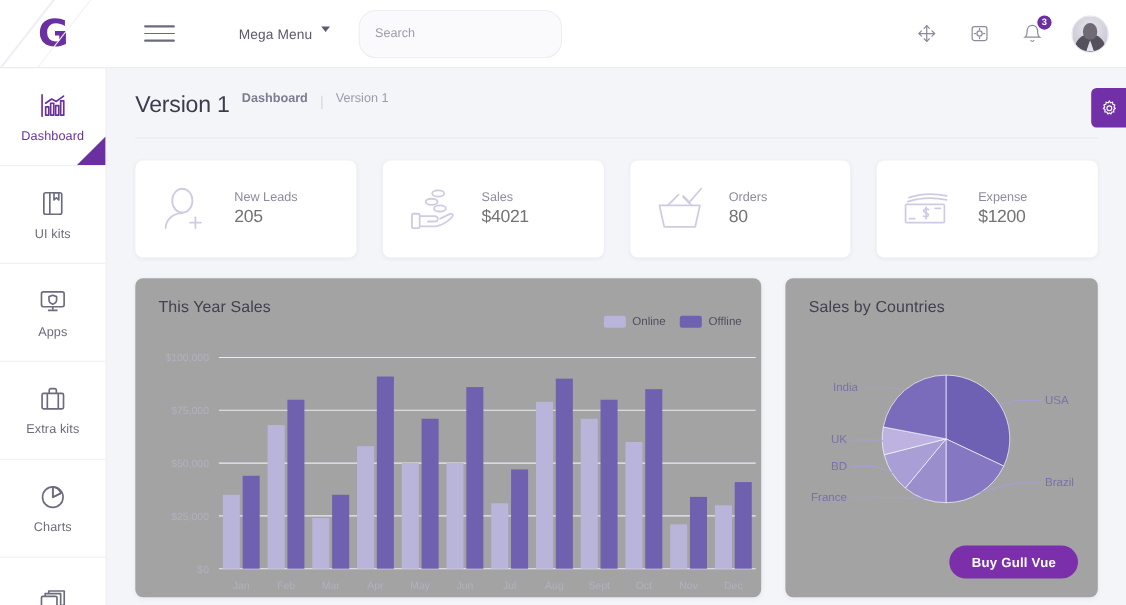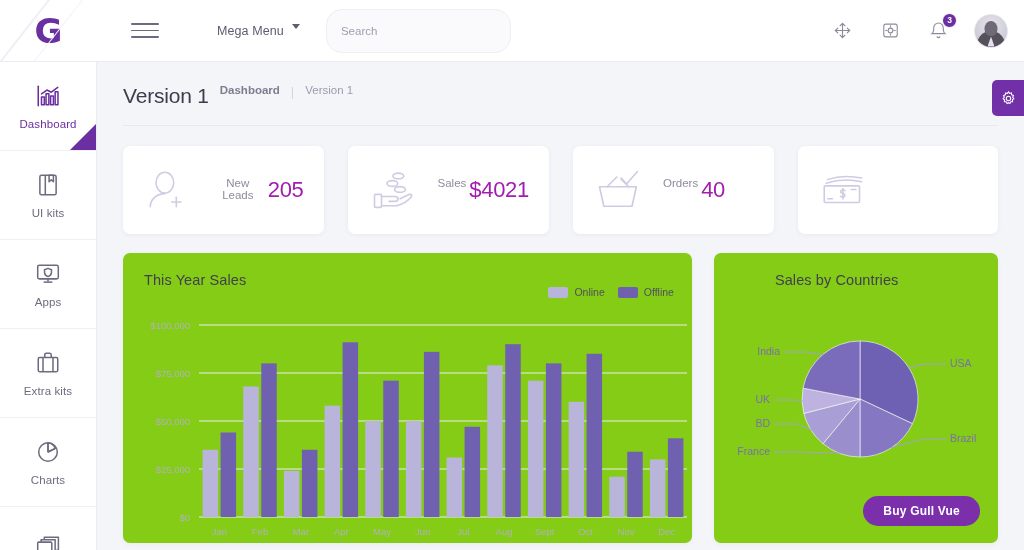--- a/index.html
+++ b/index.html
@@ -122,32 +122,32 @@
     align-items: center; justify-content: center; cursor: pointer; z-index: 30;
   }
 
   
   .stats { display: flex; gap: 24px; padding: 20px 26px 0 26px; }
   .stat-card {
     flex: 1; height: 88px; background: #fff; border-radius: 7px;
     box-shadow: 0 1px 4px rgba(80,70,120,.07); display: flex; align-items: center;
     padding: 0 20px; gap: 18px;
   }
-  .stat-text { display: flex; gap: 3px; text-align: center; }
+  .stat-text { display: flex; flex-direction: column; gap: 3px; }
   .stat-label { font-size: 11.5px; color: #8c8c9e; }
-  .stat-value { font-size: 22px; color: #a21caf; font-weight: 400; letter-spacing: -.3px; }
+  .stat-value { font-size: 16px; color: #737373; font-weight: 400; letter-spacing: -.3px; }
 
   
   .panels { display: flex; gap: 22px; padding: 19px 26px 0 26px; }
   .panel {
-    background: #84cc16; border-radius: 7px; box-shadow: 0 1px 4px rgba(80,70,120,.07);
+    background: #a3a3a3; border-radius: 7px; box-shadow: 0 1px 4px rgba(80,70,120,.07);
     position: relative;
   }
   .panel-bar { flex: 1 1 578px; height: 290px; }
-  .panel-pie { width: 288px; height: 290px; padding-left: 40px; }
+  .panel-pie { width: 288px; height: 290px; }
   .panel-title {
     font-size: 14.5px; color: #41414f; padding: 19px 0 0 21px; letter-spacing: .1px; font-weight: 400;
   }
   .legend {
     position: absolute; right: 18px; top: 33px; display: flex; align-items: center; gap: 13px;
   }
   .legend-item { display: flex; align-items: center; gap: 6px; font-size: 10.5px; color: #50505f; }
   .legend-swatch { width: 20px; height: 11px; border-radius: 2px; }
 
   .chart-area { position: absolute; left: 0; top: 58px; width: 100%; height: 232px; }
@@ -339,34 +339,38 @@
 
       <div class="stat-card">
         <svg width="52" height="52" viewBox="0 0 48 48" fill="none" stroke="#cfcbe3" stroke-width="1.5" stroke-linecap="round" stroke-linejoin="round">
           <path d="M6 21h34l-4 18H10z"></path>
           <path d="M13 21l9-9"></path>
             <path d="M33 21l-7-7"></path>
           <polyline points="26,13 31,18.5 41,7"></polyline>
         </svg>
         <div class="stat-text">
           <span class="stat-label">Orders</span>
-          <span class="stat-value">40</span>
+          <span class="stat-value">80</span>
         </div>
       </div>
 
       <div class="stat-card">
         <svg width="54" height="54" viewBox="0 0 52 48" fill="none" stroke="#cfcbe3" stroke-width="1.5" stroke-linecap="round" stroke-linejoin="round">
           <path d="M9 14c9-3 21-4 33-1.5"></path>
           <path d="M8 17.5c9-3 22-4 34-1.5"></path>
           <rect x="6" y="20" width="34" height="16" rx="1"></rect>
           <path d="M26 24.5c-1.6-1-4.2-.6-4.2 1.2 0 2 4.2 1.4 4.2 3.4 0 1.8-2.7 2.1-4.3 1.1"></path>
           <line x1="24" y1="22.6" x2="24" y2="32.6"></line>
           <line x1="9.5" y1="32.5" x2="14" y2="32.5"></line>
             <line x1="32" y1="23.5" x2="36.5" y2="23.5"></line>
         </svg>
+        <div class="stat-text">
+          <span class="stat-label">Expense</span>
+          <span class="stat-value">$1200</span>
+        </div>
       </div>
     </div>
 
     <div class="panels">
 
       <div class="panel panel-bar">
         <div class="panel-title">This Year Sales</div>
 
         <div class="legend">
           <div class="legend-item">

